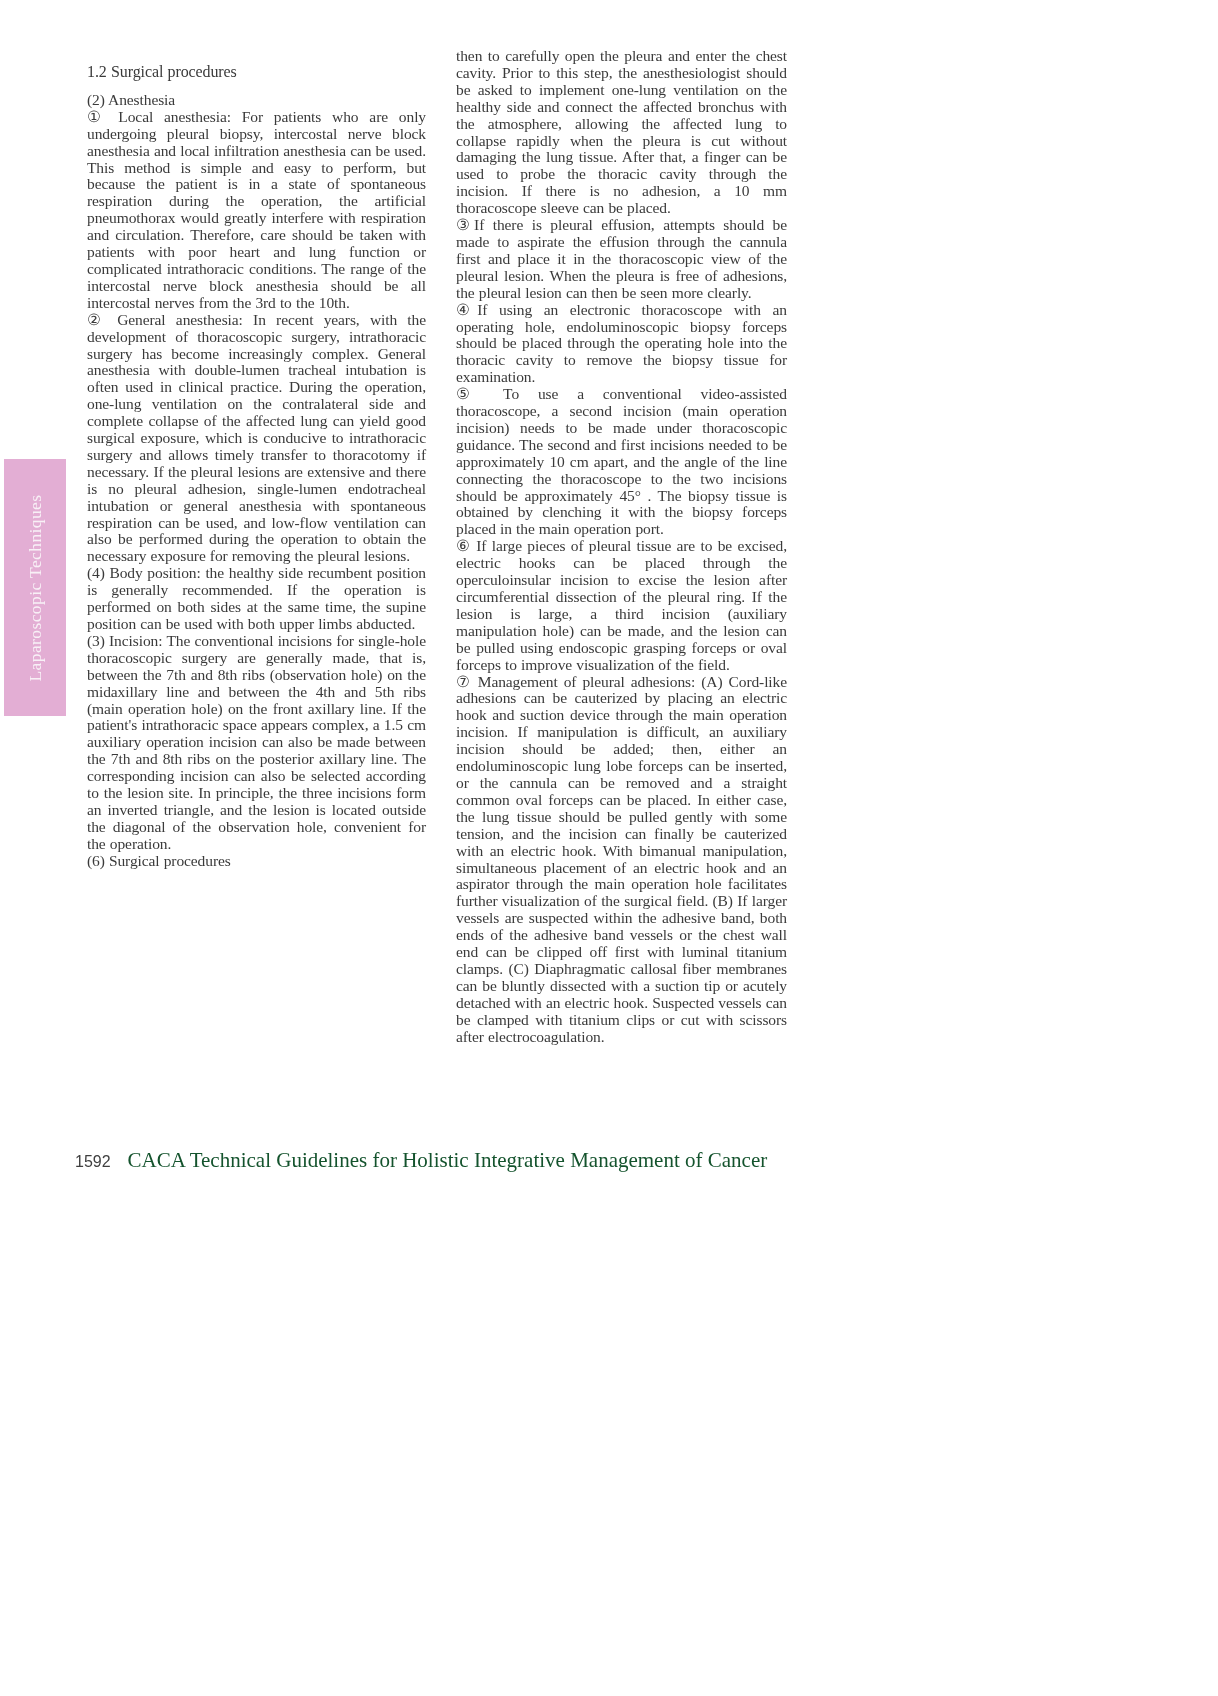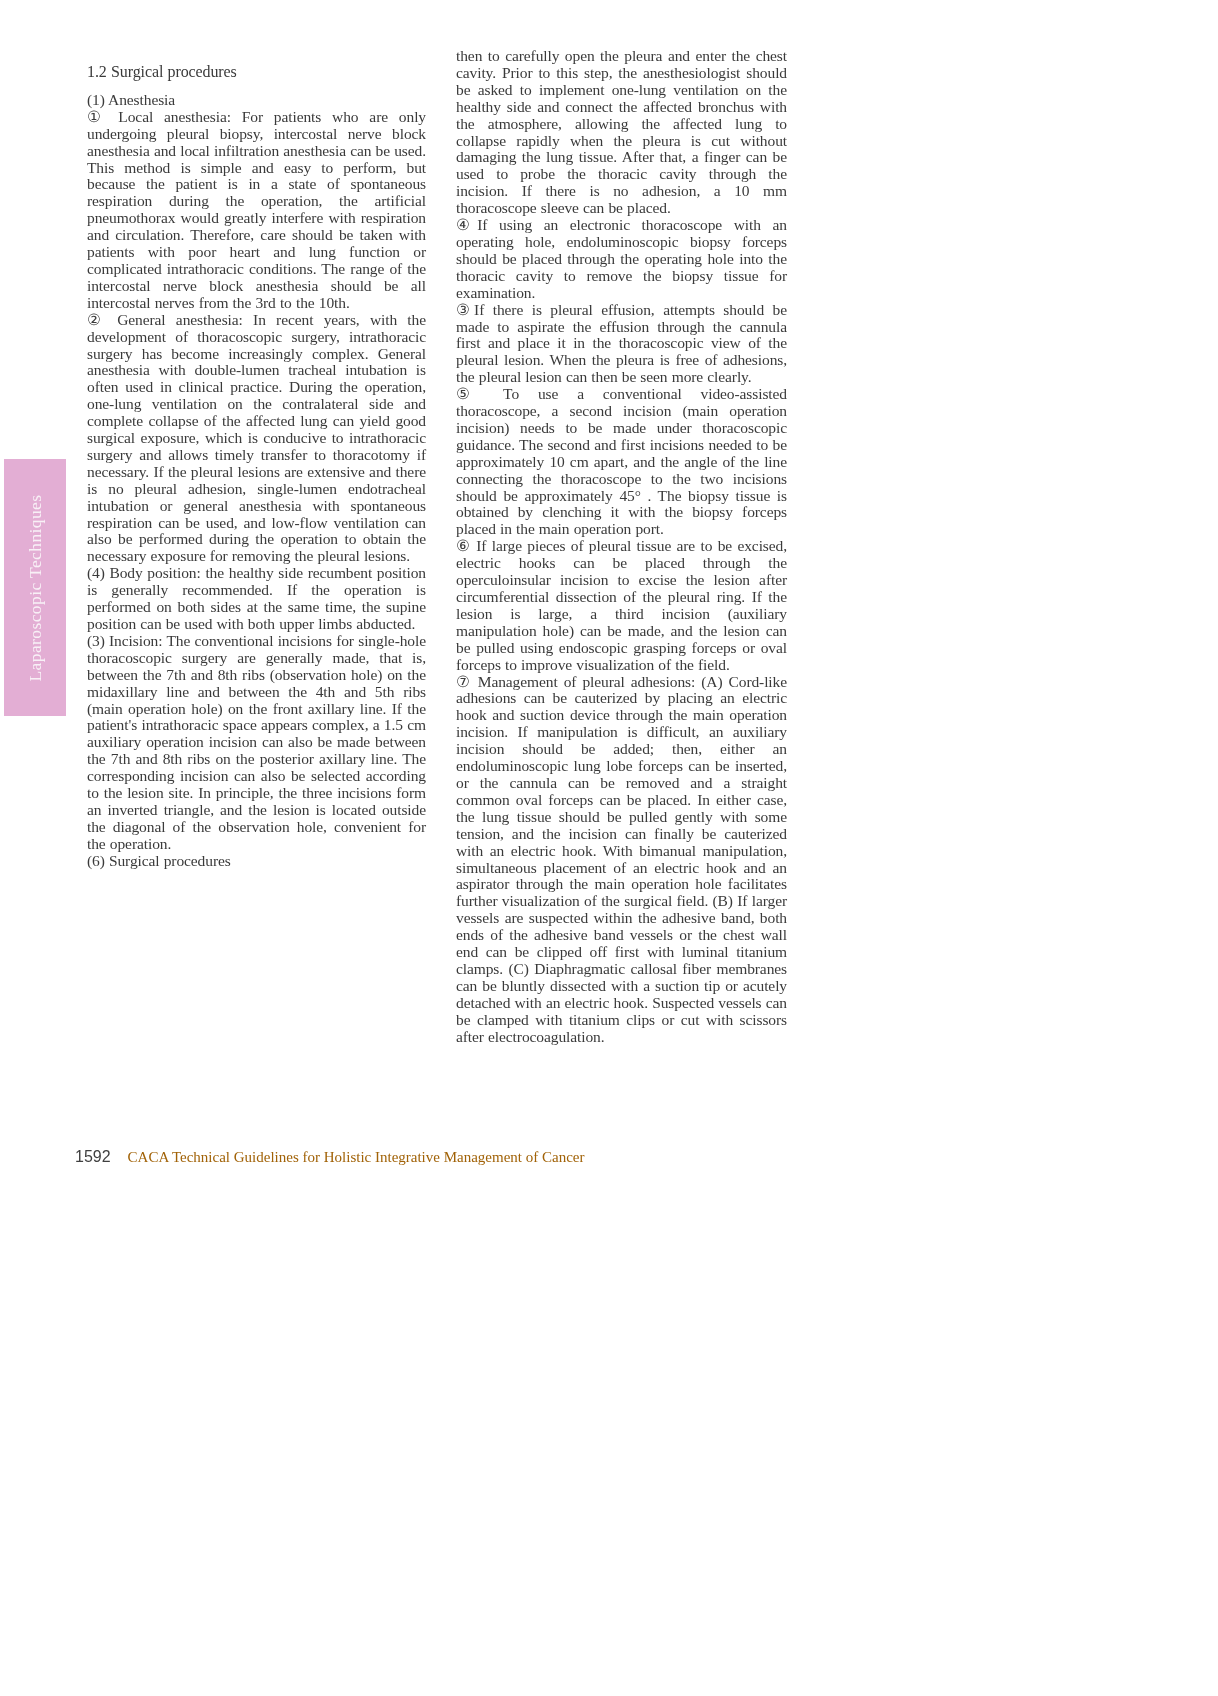--- a/index.html
+++ b/index.html
@@ -63,62 +63,62 @@
     align-items: baseline;
     margin-top: 12px;
   }
   .page-number {
     font-family: "Liberation Sans", sans-serif;
     font-size: 16px;
     color: #3f3f3f;
   }
   .footer-title {
     font-family: "Liberation Serif", serif;
-    font-size: 15px;
-    color: #a16207;
+    font-size: 21px;
+    color: #14532d;
     margin-left: 17px;
   }
 </style>
 </head>
 <body>
 
 <div class="page">
 
   <div class="chapter-tab" style="background: rgb(227, 174, 212);">
     <span class="chapter-tab-label">Laparoscopic Techniques</span>
   </div>
 
   <div class="col col-left">
     <h2 class="section-heading">1.2 Surgical procedures</h2>
     <div>
 
-        <p>(1) Anesthesia</p>
+        <p>(2) Anesthesia</p>
 
         <p>① Local anesthesia: For patients who are only undergoing pleural biopsy, intercostal nerve block anesthesia and local infiltration anesthesia can be used. This method is simple and easy to perform, but because the patient is in a state of spontaneous respiration during the operation, the artificial pneumothorax would greatly interfere with respiration and circulation. Therefore, care should be taken with patients with poor heart and lung function or complicated intrathoracic conditions. The range of the intercostal nerve block anesthesia should be all intercostal nerves from the 3rd to the 10th.</p>
 
         <p>② General anesthesia: In recent years, with the development of thoracoscopic surgery, intrathoracic surgery has become increasingly complex. General anesthesia with double-lumen tracheal intubation is often used in clinical practice. During the operation, one-lung ventilation on the contralateral side and complete collapse of the affected lung can yield good surgical exposure, which is conducive to intrathoracic surgery and allows timely transfer to thoracotomy if necessary. If the pleural lesions are extensive and there is no pleural adhesion, single-lumen endotracheal intubation or general anesthesia with spontaneous respiration can be used, and low-flow ventilation can also be performed during the operation to obtain the necessary exposure for removing the pleural lesions.</p>
 
         <p>(4) Body position: the healthy side recumbent position is generally recommended. If the operation is performed on both sides at the same time, the supine position can be used with both upper limbs abducted.</p>
 
         <p>(3) Incision: The conventional incisions for single-hole thoracoscopic surgery are generally made, that is, between the 7th and 8th ribs (observation hole) on the midaxillary line and between the 4th and 5th ribs (main operation hole) on the front axillary line. If the patient's intrathoracic space appears complex, a 1.5 cm auxiliary operation incision can also be made between the 7th and 8th ribs on the posterior axillary line. The corresponding incision can also be selected according to the lesion site. In principle, the three incisions form an inverted triangle, and the lesion is located outside the diagonal of the observation hole, convenient for the operation.</p>
 
         <p>(6) Surgical procedures</p>
 
 
       </div>
   </div>
 
   <div class="col col-right">
     <div>
 
         <p>then to carefully open the pleura and enter the chest cavity. Prior to this step, the anesthesiologist should be asked to implement one-lung ventilation on the healthy side and connect the affected bronchus with the atmosphere, allowing the affected lung to collapse rapidly when the pleura is cut without damaging the lung tissue. After that, a finger can be used to probe the thoracic cavity through the incision. If there is no adhesion, a 10 mm thoracoscope sleeve can be placed.</p>
 
+        <p>③If there is pleural effusion, attempts should be made to aspirate the effusion through the cannula first and place it in the thoracoscopic view of the pleural lesion. When the pleura is free of adhesions, the pleural lesion can then be seen more clearly.</p>
+
         <p>④If using an electronic thoracoscope with an operating hole, endoluminoscopic biopsy forceps should be placed through the operating hole into the thoracic cavity to remove the biopsy tissue for examination.</p>
-
-        <p>③If there is pleural effusion, attempts should be made to aspirate the effusion through the cannula first and place it in the thoracoscopic view of the pleural lesion. When the pleura is free of adhesions, the pleural lesion can then be seen more clearly.</p>
 
         <p>⑤ To use a conventional video-assisted thoracoscope, a second incision (main operation incision) needs to be made under thoracoscopic guidance. The second and first incisions needed to be approximately 10 cm apart, and the angle of the line connecting the thoracoscope to the two incisions should be approximately 45° . The biopsy tissue is obtained by clenching it with the biopsy forceps placed in the main operation port.</p>
 
         <p>⑥ If large pieces of pleural tissue are to be excised, electric hooks can be placed through the operculoinsular incision to excise the lesion after circumferential dissection of the pleural ring. If the lesion is large, a third incision (auxiliary manipulation hole) can be made, and the lesion can be pulled using endoscopic grasping forceps or oval forceps to improve visualization of the field.</p>
 
         <p>⑦ Management of pleural adhesions: (A) Cord-like adhesions can be cauterized by placing an electric hook and suction device through the main operation incision. If manipulation is difficult, an auxiliary incision should be added; then, either an endoluminoscopic lung lobe forceps can be inserted, or the cannula can be removed and a straight common oval forceps can be placed. In either case, the lung tissue should be pulled gently with some tension, and the incision can finally be cauterized with an electric hook. With bimanual manipulation, simultaneous placement of an electric hook and an aspirator through the main operation hole facilitates further visualization of the surgical field. (B) If larger vessels are suspected within the adhesive band, both ends of the adhesive band vessels or the chest wall end can be clipped off first with luminal titanium clamps. (C) Diaphragmatic callosal fiber membranes can be bluntly dissected with a suction tip or acutely detached with an electric hook. Suspected vessels can be clamped with titanium clips or cut with scissors after electrocoagulation.</p>
       </div>
   </div>
 
   <div class="footer">

